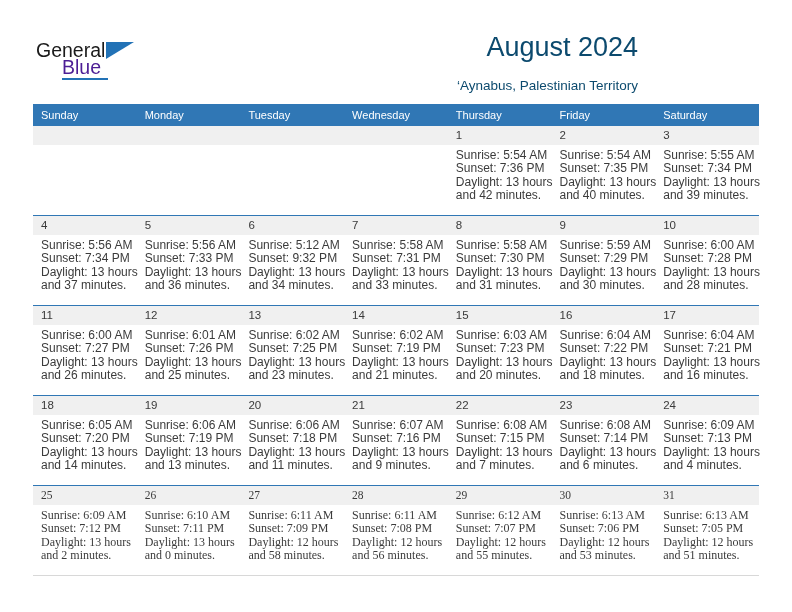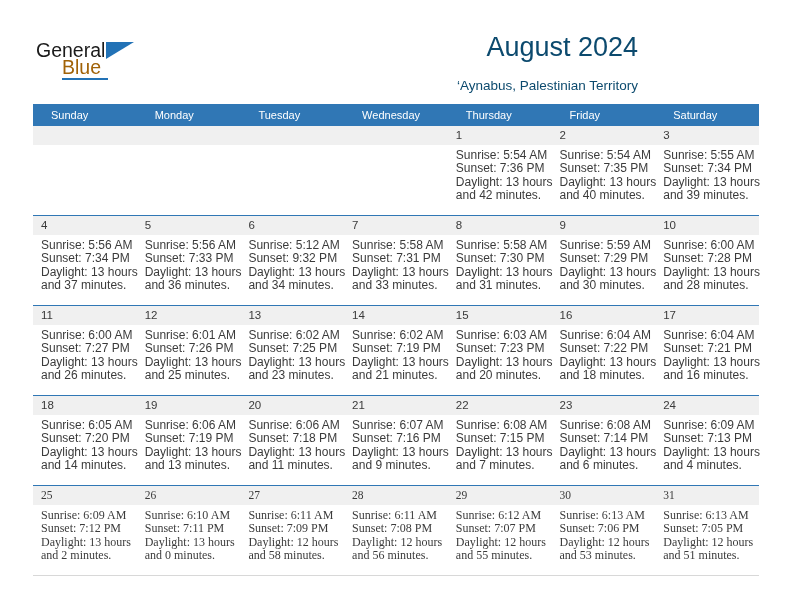--- a/index.html
+++ b/index.html
@@ -43,21 +43,21 @@
     letter-spacing: 0px;
     color: #1a1a1a;
     font-family: "Liberation Sans", sans-serif;
     line-height: 20px;
   }
   .logo-blue {
     position: absolute;
     left: 26px;
     top: 17px;
     font-size: 19.5px;
-    color: #a16207;
+    color: #4c1d95;
     font-family: "Liberation Sans", sans-serif;
     line-height: 20px;
   }
   .logo-triangle {
     position: absolute;
     left: 70px;
     top: 2px;
     width: 0;
     height: 0;
     border-left: 28px solid #2272b6;
@@ -102,21 +102,21 @@
     table-layout: fixed;
   }
   .calendar col { width: 103.71px; }
 
   thead th {
     background: #3077b5;
     color: #ffffff;
     font-size: 11px;
     font-weight: normal;
     text-align: left;
-    padding: 5px 0 5px 18px;
+    padding: 5px 0 5px 8px;
     height: 12px;
     vertical-align: middle;
   }
 
   tbody tr.week-row > td {
     vertical-align: top;
     padding: 0;
     border-top: 1.6px solid #3077b5;
     height: 89px;
   }

